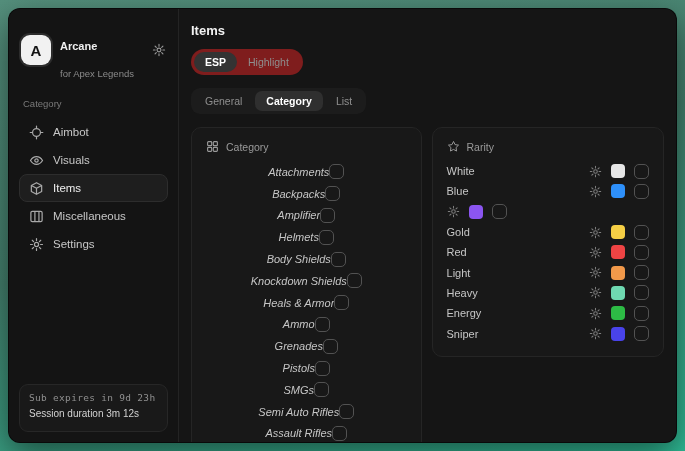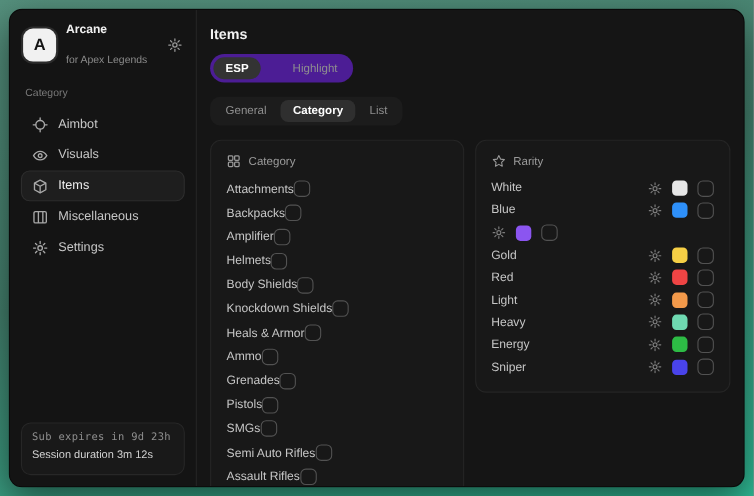--- a/index.html
+++ b/index.html
@@ -22,21 +22,21 @@
     display:flex; flex-direction:column;
     padding:12px 10px 10px;
   }
   .app-header { display:flex; align-items:center; gap:9px; padding:0 2px; }
   .logo {
     width:30px; height:30px; background:#f1f1f1; border-radius:9px;
     color:#141414; font-weight:bold; font-size:15px;
     display:flex; align-items:center; justify-content:center;
     box-shadow:0 0 0 2px #2c2c2c;
   }
-  .app-text { display:flex; flex-direction:column; gap:16px; }
+  .app-text { display:flex; flex-direction:column; gap:16px;margin-top:19px; }
   .app-name { font-size:11px; font-weight:bold; color:#f0f0f0; }
   .app-sub  { font-size:9.5px; color:#8b8b8b; }
   .header-gear { margin-left:auto; color:#9a9a9a; width:14px; height:14px; cursor:pointer; }
   .section-label { font-size:9.5px; color:#7a7a7a; margin:19px 4px 9px; }
   .nav { display:flex; flex-direction:column; }
   .nav-item {
     display:flex; align-items:center; gap:9px; height:28px; padding:0 9px;
     border-radius:8px; border:1px solid transparent;
     color:#c7c7c7; font-size:11.5px; cursor:pointer;
   }
@@ -49,42 +49,42 @@
   }
   .status-expires {
     font-family:"DejaVu Sans Mono", monospace;
     font-size:9.5px; color:#8f8f8f; letter-spacing:.3px; white-space:nowrap;
   }
   .status-session { font-size:10px; color:#d2d2d2; margin-top:5px; white-space:nowrap; }
   
   .main { flex:1; padding:14px 12px 0 12px; overflow:hidden; }
   .main-title { font-size:13px; font-weight:bold; color:#f2f2f2; }
   .mode-toggle {
-    display:inline-flex; align-items:center; gap:18px;
-    background:#4c1d95; border-radius:999px; padding:3px; margin-top:11px;
+    display:inline-flex; align-items:center; gap:0;
+    background:#7f1d1d; border-radius:999px; padding:3px; margin-top:11px;
   }
   .mode-opt { font-size:10.5px; color:#8f8f8f; padding:4px 11px; border-radius:999px; cursor:pointer; }
   .mode-opt.selected { background:#333333; color:#ffffff; font-weight:bold; }
   .tabs-wrap { margin-top:13px; }
   .tabs {
     display:inline-flex; align-items:center; gap:2px;
     background:#1c1c1c; border-radius:9px; padding:3px;
   }
   .tab { font-size:10.5px; color:#8f8f8f; padding:4px 11px; border-radius:7px; cursor:pointer; }
   .tab.selected { background:#2f2f2f; color:#ffffff; font-weight:bold; }
   .panels { display:flex; gap:10px; margin-top:13px; align-items:flex-start; }
   .panel {
     background:#181818; border:1px solid #252525; border-radius:10px;
     padding:12px 14px;
   }
   .panel-cat { width:234px; }
   .panel-rar { width:236px; }
   .panel-header { display:flex; align-items:center; gap:7px; color:#9a9a9a; font-size:10.5px; margin-bottom:8px; }
   .panel-icon { width:13px; height:13px; color:#9a9a9a; flex:none; display:flex; }
-  .cat-row { display:flex; align-items:center; justify-content:flex-start; height:21.8px; }
+  .cat-row { display:flex; align-items:center; justify-content:center; height:21.8px;font-style:italic; }
   .cat-label { font-size:11px; color:#c6c6c6; }
   .checkbox {
     width:15px; height:15px; border:1.5px solid #525252; border-radius:5px;
     background:transparent; cursor:pointer; flex:none;
   }
   .rar-row { display:flex; align-items:center; height:20.3px; }
   .rar-label { font-size:11px; color:#c6c6c6; flex:1; }
   .row-gear { width:13px; height:13px; color:#7d7d7d; margin-right:9px; cursor:pointer; flex:none; display:flex; }
   .swatch { width:14px; height:14px; border-radius:4px; margin-right:9px; cursor:pointer; flex:none; }
 </style>

